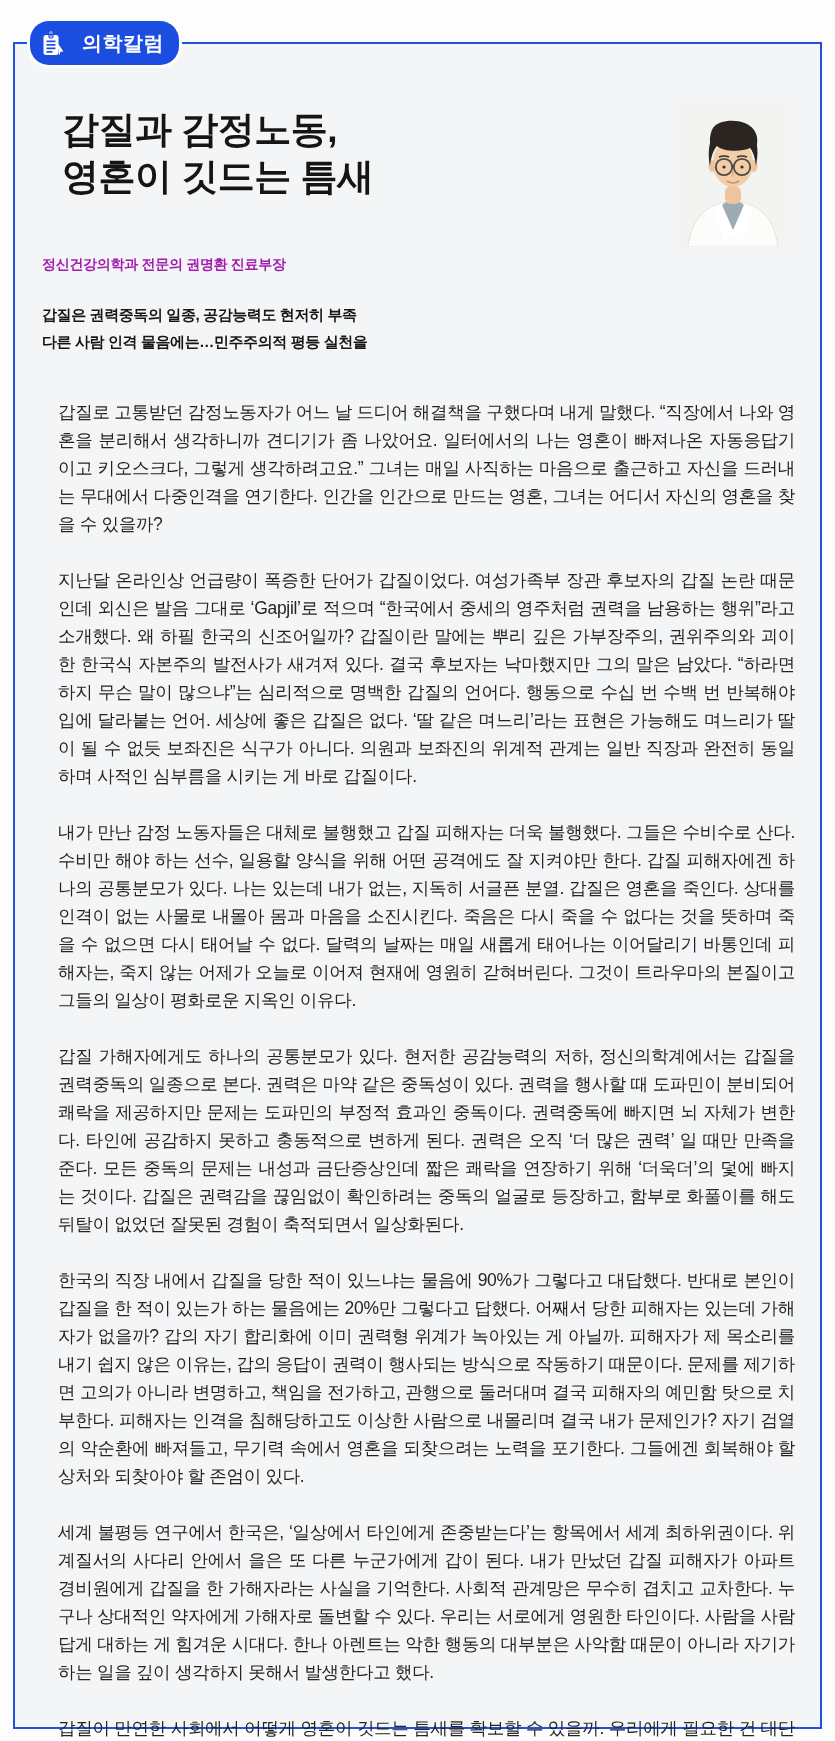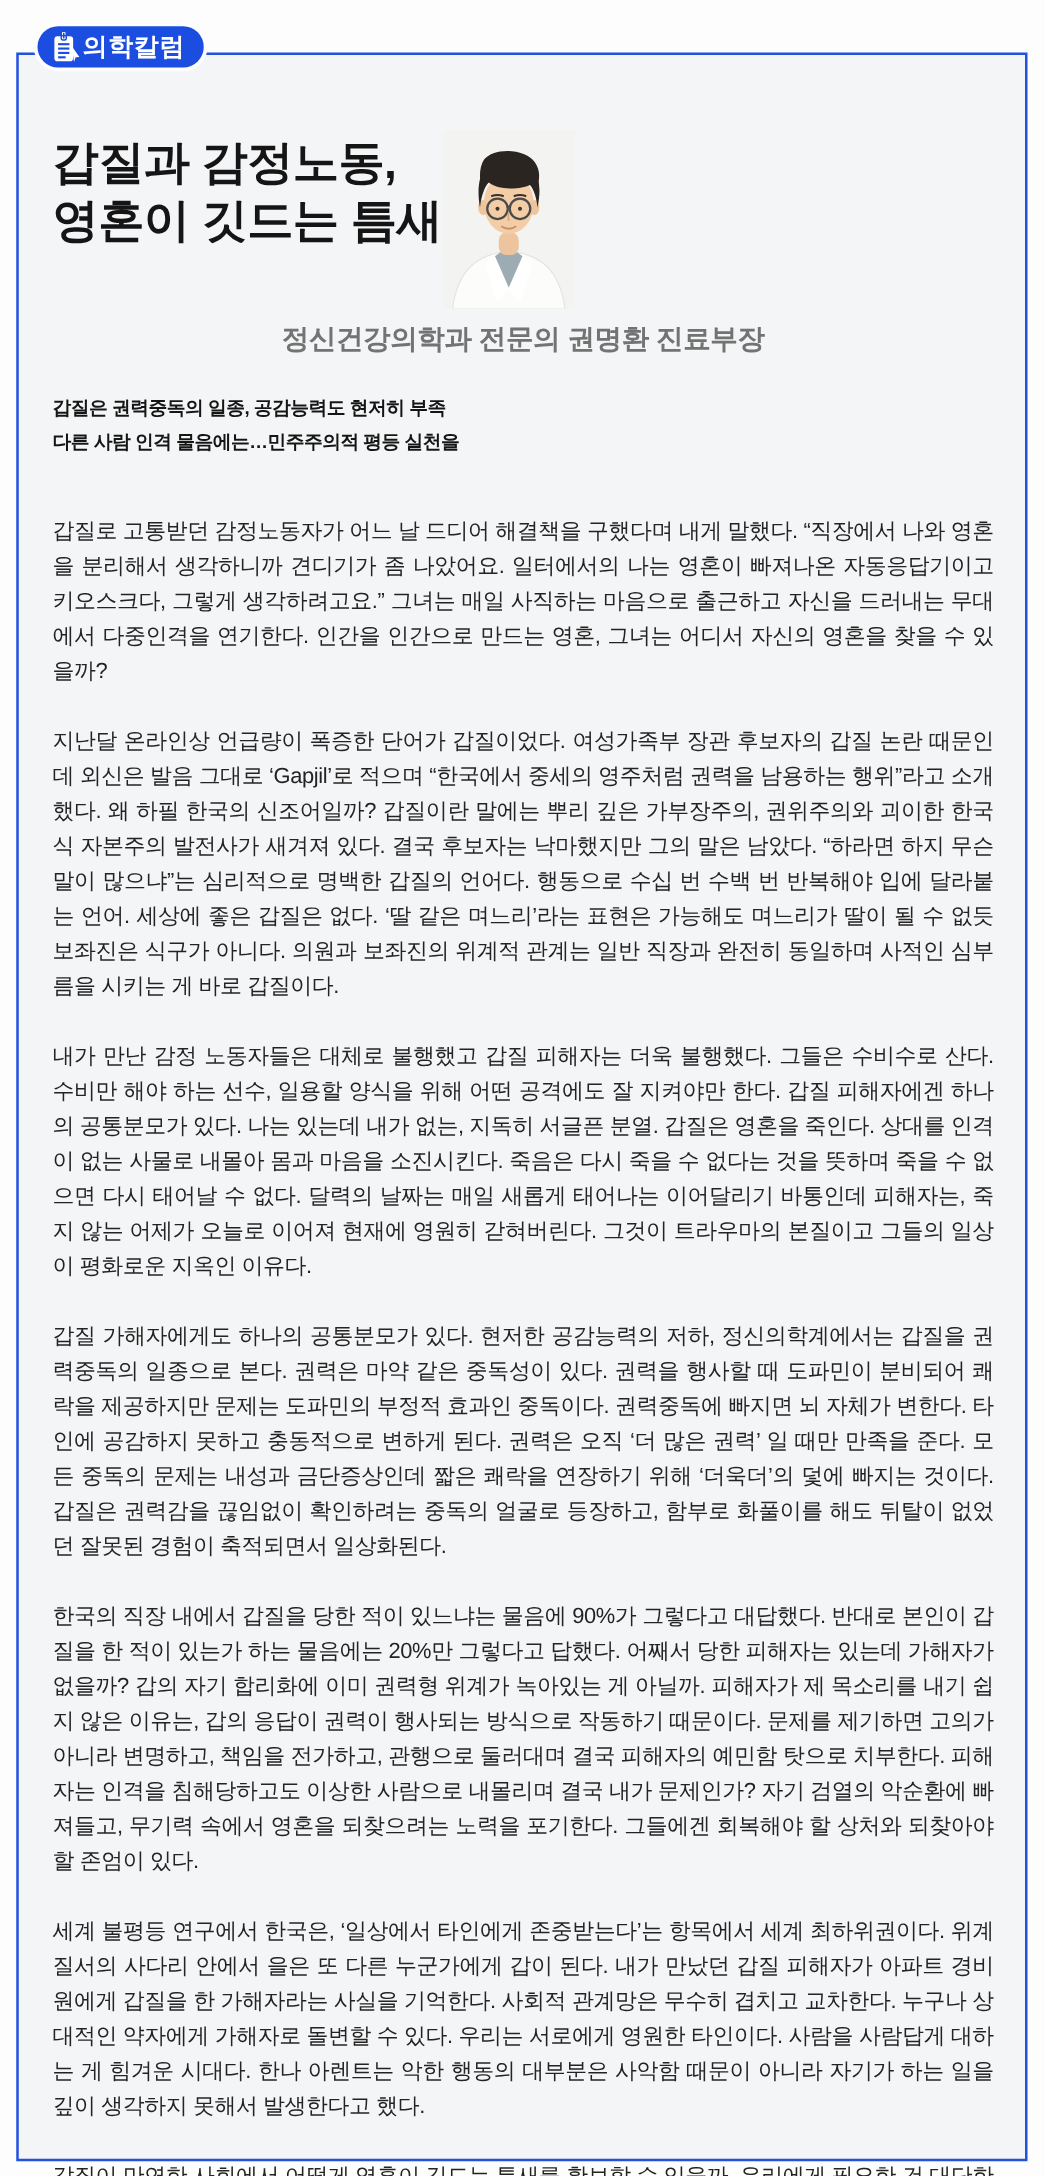--- a/index.html
+++ b/index.html
@@ -13,83 +13,85 @@
   }
   .frame {
     position:absolute;
     left:13px; right:13px; top:42px; bottom:12px;
     border:2px solid #2052df;
     background:#f4f5f6;
   }
   .badge {
     position:absolute;
     left:30px; top:21px;
-    height:33px;
+    height:44px;
     background:#1b4de0;
     border-radius:19px;
     box-shadow:0 0 0 3px #fdfdfe;
     display:flex; align-items:center;
     padding:0 15px 0 11px;
-    gap:2px;
+    gap:18px;
     z-index:5;
   }
   .badge-label {
     color:#ffffff;
     font-size:20px;
     font-weight:800;
     letter-spacing:0.5px;
   }
   .content {
     position:absolute;
     left:15px; right:15px; top:42px;
     padding:62px 25px 30px 27px;
   }
   .header-row {
     display:flex;
+    justify-content:space-between;
     align-items:flex-start;
+    margin-left:20px;
   }
   .title {
     font-size:37px;
     line-height:47px;
     font-weight:800;
     color:#151515;
     letter-spacing:-0.5px;
     padding-top:2px;
   }
   .portrait {
     width:106px; height:143px;
     flex:0 0 auto;
     margin-right:9px;
     overflow:hidden;
   }
   .byline {
-    text-align:center;
-    font-size:22px;
+    text-align:left;
+    font-size:14px;
     font-weight:600;
-    color:#737373;
+    color:#a21caf;
     margin-top:9px;
     letter-spacing:-0.3px;
   }
   .lede {
     margin-top:27px;
     font-size:15px;
     font-weight:700;
     color:#151515;
     line-height:27px;
     letter-spacing:-0.4px;
   }
   .article-body { margin-top:43px; }
   .article-body p {
     font-size:17.5px;
     line-height:28px;
     color:#232323;
     letter-spacing:-0.3px;
     text-align:justify;
     word-break:break-all;
-    margin:0 0 28px 0;
+    margin:0 0 28px 16px;
   }
   .article-body p:last-child { margin-bottom:0; }
 </style>
 </head>
 <body>
 
 <div class="frame"></div>
 
 <div class="badge">
   <span style="display:inline-flex;">

